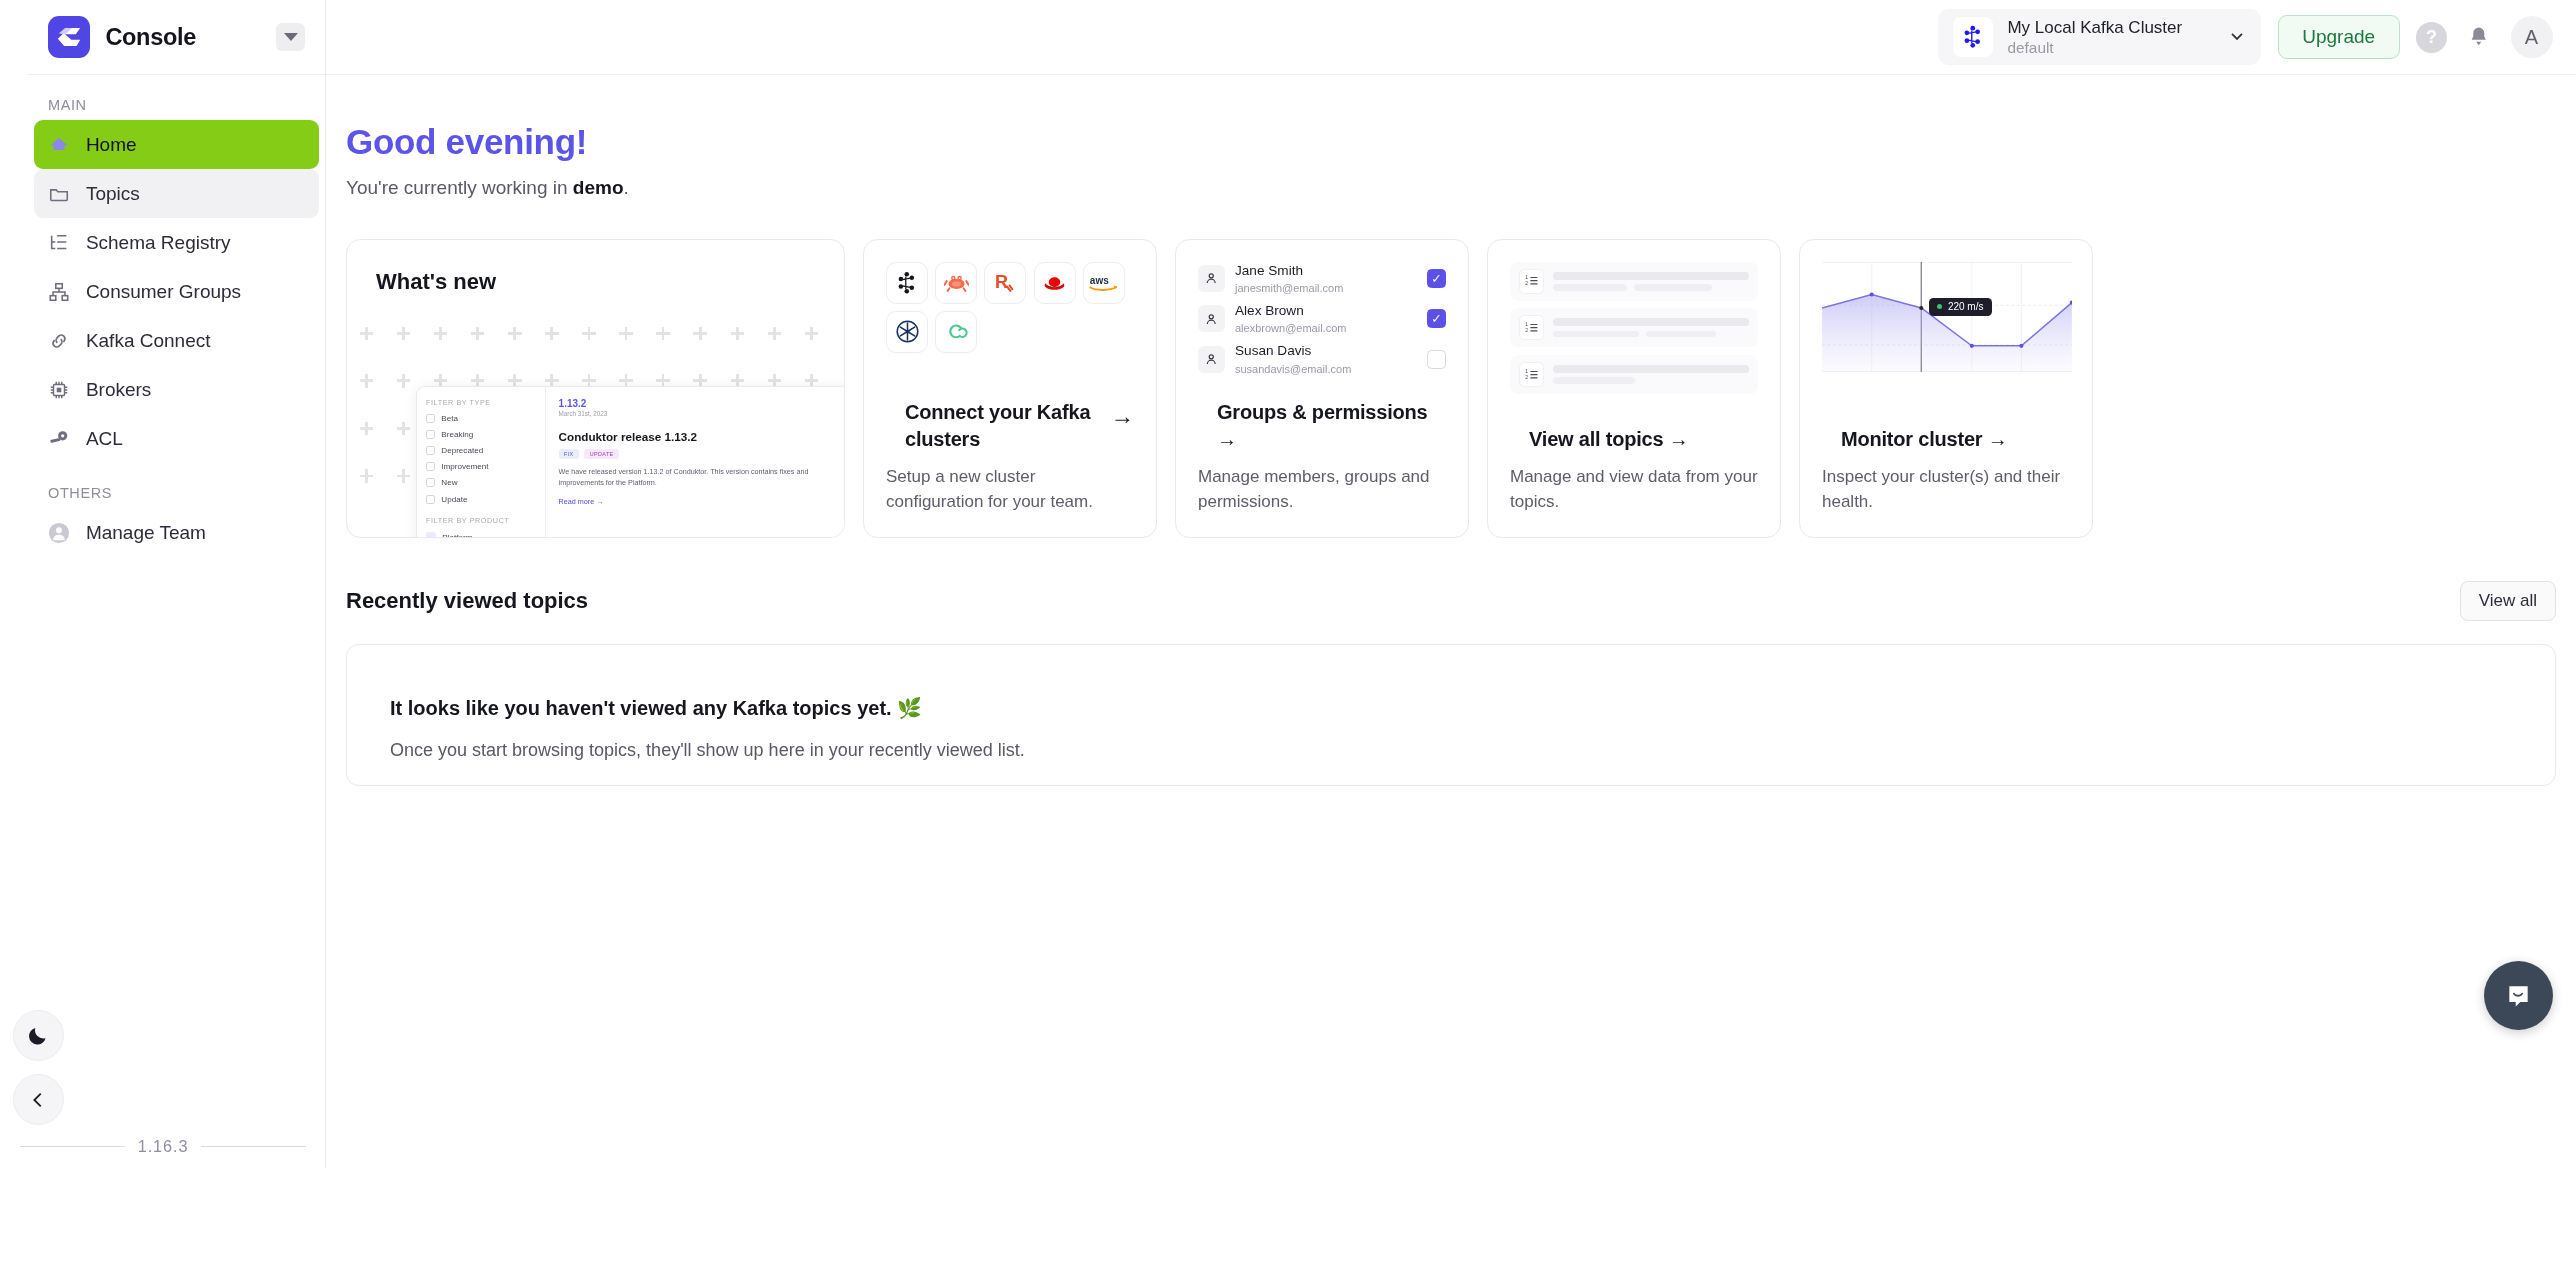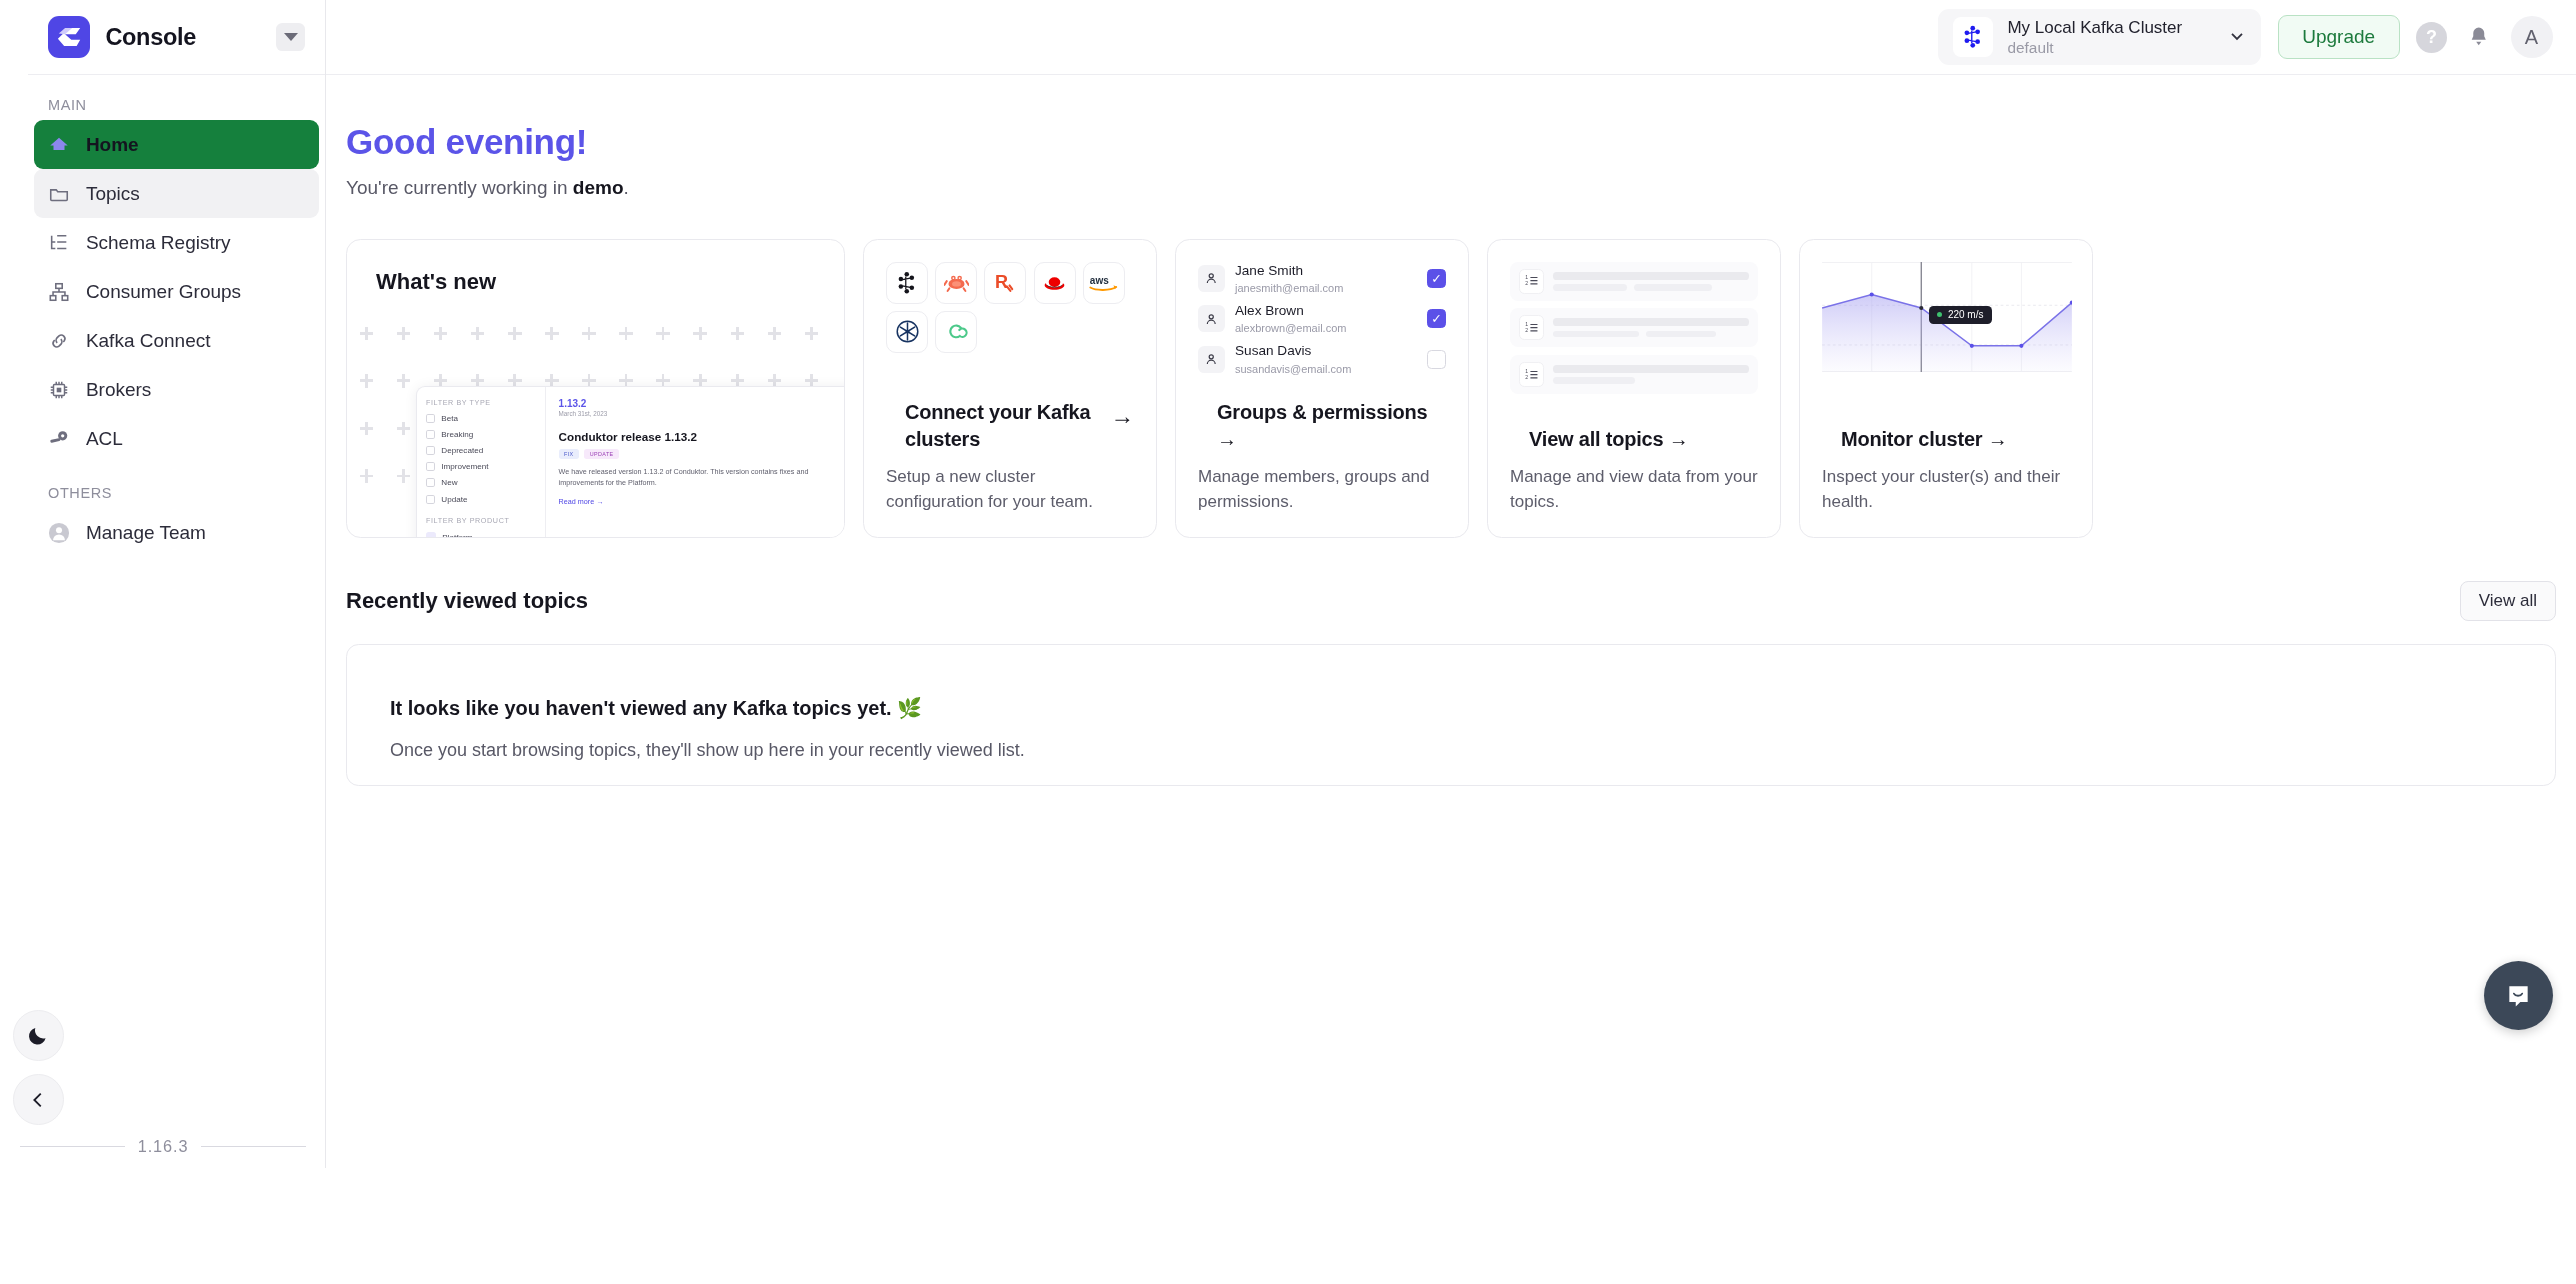--- a/index.html
+++ b/index.html
@@ -62,21 +62,21 @@
   .nav-item {
     display: flex; align-items: center;
     gap: 15.4px;
     height: 49px;
     padding: 0 13.6px;
     border-radius: 9px;
     cursor: pointer;
     color: #2c2c3a;
     font-size: 19px;
   }
-  .nav-item.active { background: #15803d; color: #14141f; font-weight: bold; }
+  .nav-item.active { background: #84cc16; color: #14141f; font-weight: normal; }
   .nav-item.hover { background: #f1f1f3; }
   .nav-ico {
     width: 22.6px; height: 22.6px;
     display: flex; align-items: center; justify-content: center;
     flex: 0 0 22.6px;
     color: #6e6e7e;
   }
   .nav-item.active .nav-ico { color: #8b87ec; }
   .sb-bottom {
     position: absolute; left: 0; bottom: 0; width: 326px;
@@ -801,21 +801,21 @@
               <path d="M0,51 L55,36 L110,51 L166,93 L221,93 L277,45 L277,122 L0,122 Z" fill="url(#areaGrad)"></path>
 
               <path d="M0,51 L55,36 L110,51 L166,93 L221,93 L277,45" fill="none" stroke="#7a72e8" stroke-width="1.7"></path>
 
               <circle cx="55" cy="36" r="2.3" fill="#5b50e8"></circle>
               <circle cx="110" cy="51" r="2.3" fill="#2b2b38"></circle>
               <circle cx="166" cy="93" r="2.3" fill="#5b50e8"></circle>
               <circle cx="221" cy="93" r="2.3" fill="#5b50e8"></circle>
               <circle cx="277" cy="45" r="2.3" fill="#5b50e8"></circle>
             </svg>
-            <div style="position:absolute;left:107px;top:44px;background:#1e1e2a;color:#fff;border-radius:4.5px;padding:3.6px 8.1px;font-size:10px;display:flex;align-items:center;gap:5.4px;">
+            <div style="position:absolute;left:107px;top:36px;background:#1e1e2a;color:#fff;border-radius:4.5px;padding:3.6px 8.1px;font-size:10px;display:flex;align-items:center;gap:5.4px;">
               <span style="width:5.4px;height:5.4px;border-radius:50%;background:#3ec16f;display:inline-block;"></span>
               <span>220 m/s</span>
             </div>
           </div>
           <div class="card-foot">
             <div class="card-h">Monitor cluster →</div>
             <div class="card-p">Inspect your cluster(s) and their health.</div>
           </div>
         </div>
 

